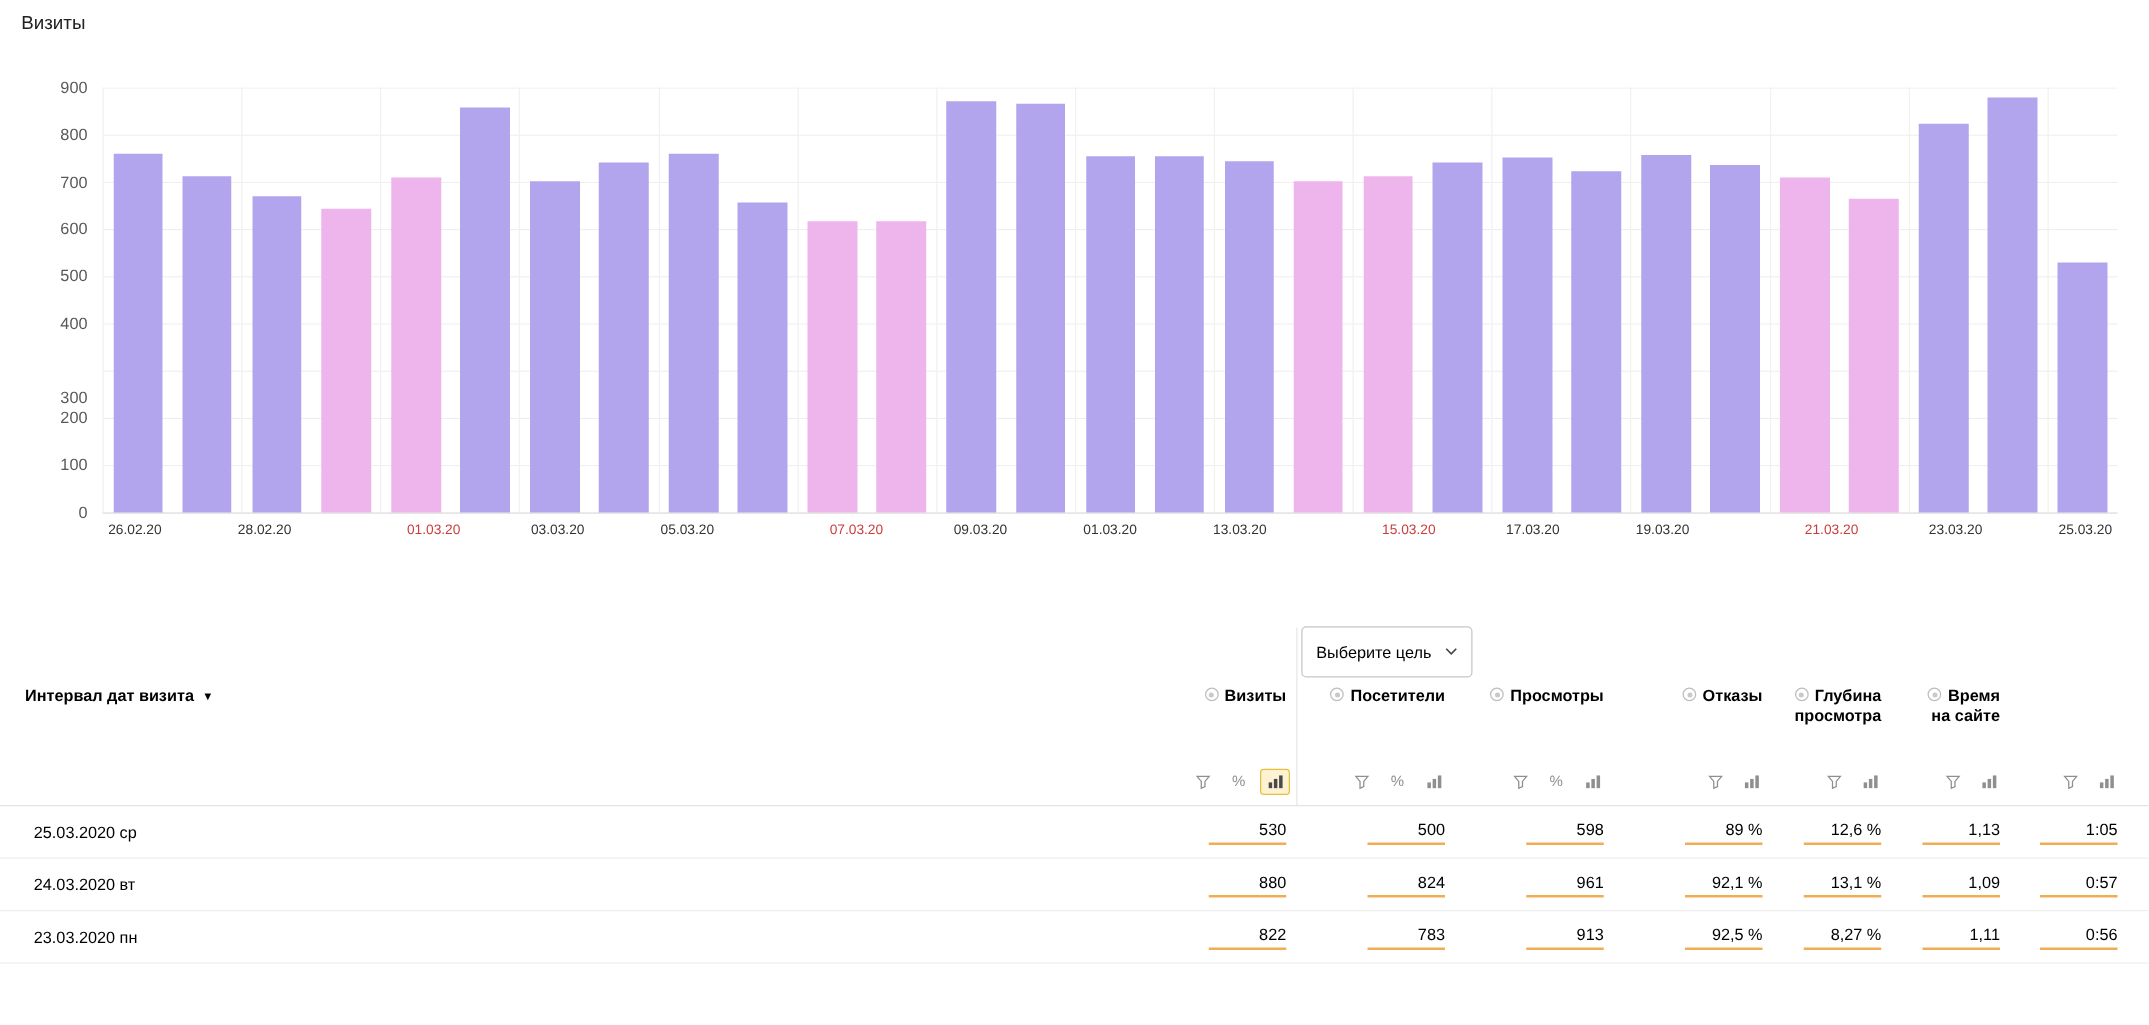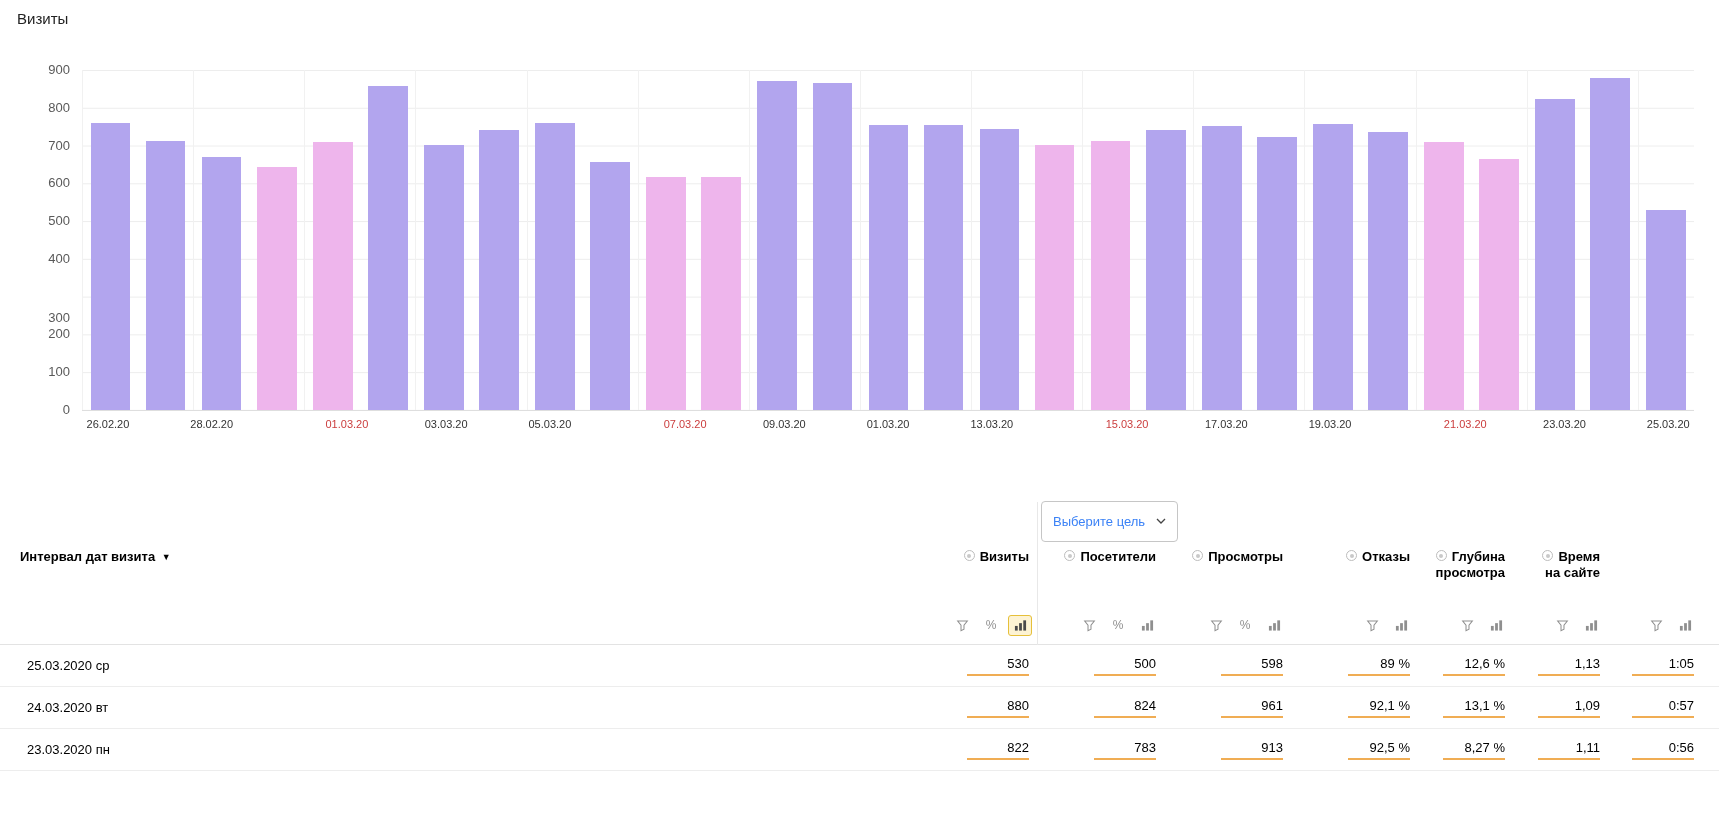--- a/index.html
+++ b/index.html
@@ -22,21 +22,21 @@
 
   
   .table-section{margin-top:69px;}
   .trow{display:grid;grid-template-columns:1fr 100px 127px 127px 127px 95px 95px 94px;
         padding-right:17px;box-sizing:border-box;}
   .head-group{position:relative;}
   .head-group::after{content:"";position:absolute;left:1037px;top:0;bottom:0;width:1px;background:#e8e8e8;}
   .goal-row{height:38px;display:flex;align-items:center;padding-left:1041px;}
   .goal-btn{position:relative;z-index:1;height:41px;display:inline-flex;align-items:center;gap:11px;
         padding:0 11px;background:#fff;border:1px solid #c6c6c6;border-radius:4px;
-        font-family:inherit;font-size:13px;color:#3b82f6;cursor:pointer;}
+        font-family:inherit;font-size:13px;color:#000000;cursor:pointer;}
   .thead{align-items:start;padding-top:9px;padding-bottom:9px;min-height:66px;}
   .hcell{text-align:right;padding-right:8px;font-weight:bold;font-size:13px;line-height:16px;}
   .hcell.dim{text-align:left;padding-left:20px;}
   .mcircle{display:inline-block;width:9px;height:9px;border:1px solid #bdbdbd;border-radius:50%;
         margin-right:5px;position:relative;box-sizing:content-box;}
   .mcircle::after{content:"";position:absolute;left:2.5px;top:2.5px;width:4px;height:4px;border-radius:50%;background:#c9c9c9;}
   .sort-caret{font-size:9px;margin-left:3px;position:relative;top:-1px;}
   .tool-row{height:39px;align-items:center;border-bottom:1px solid #e3e3e3;}
   .tools{display:flex;justify-content:flex-end;gap:5px;padding-right:5px;align-items:center;}
   .tool{width:24px;height:21px;display:inline-flex;align-items:center;justify-content:center;

